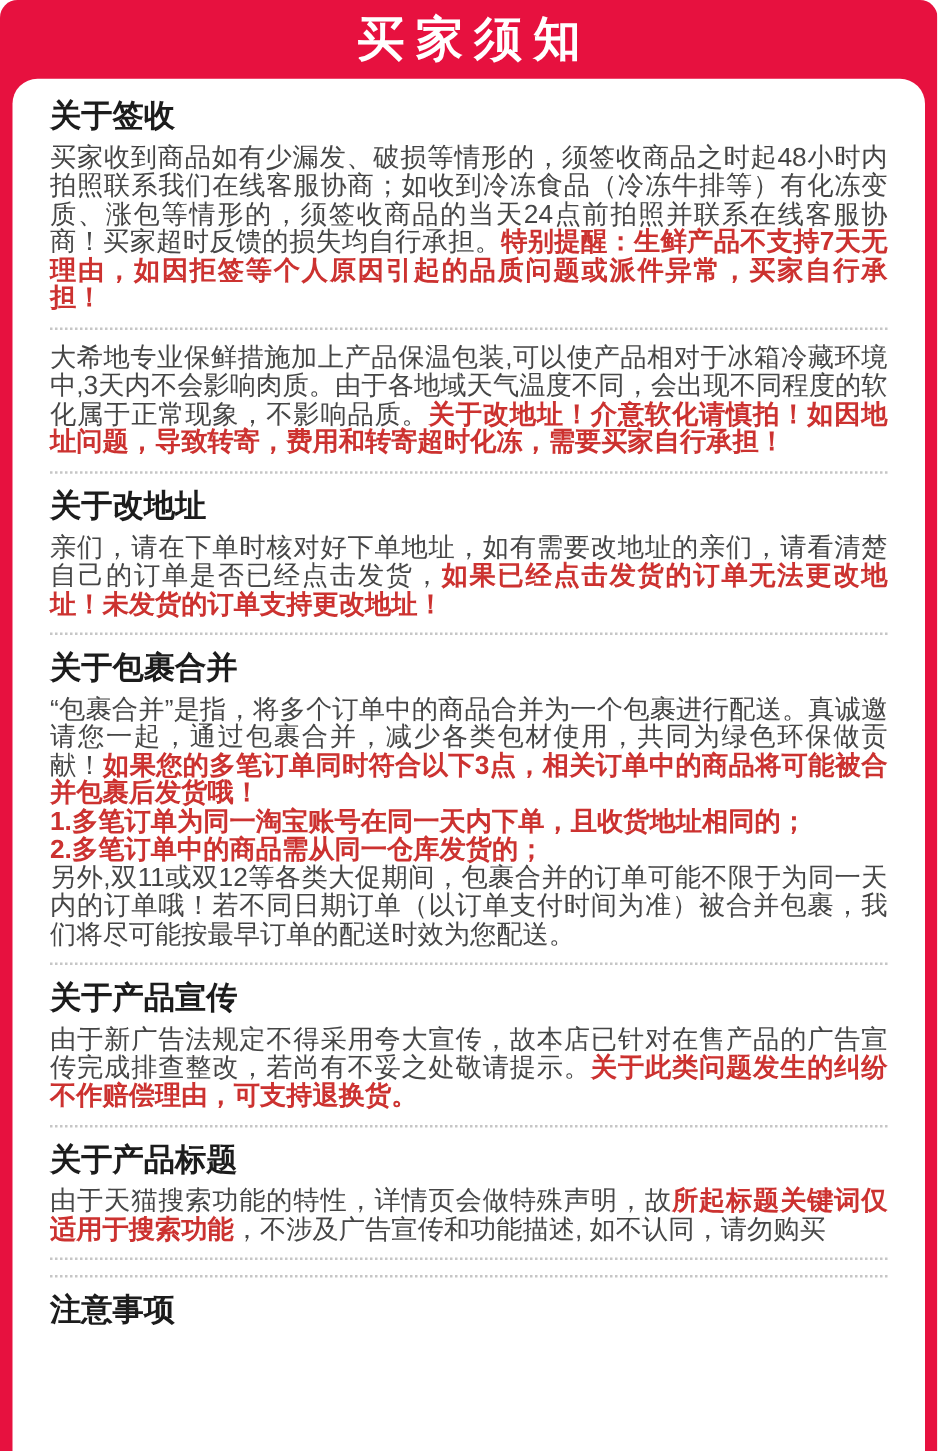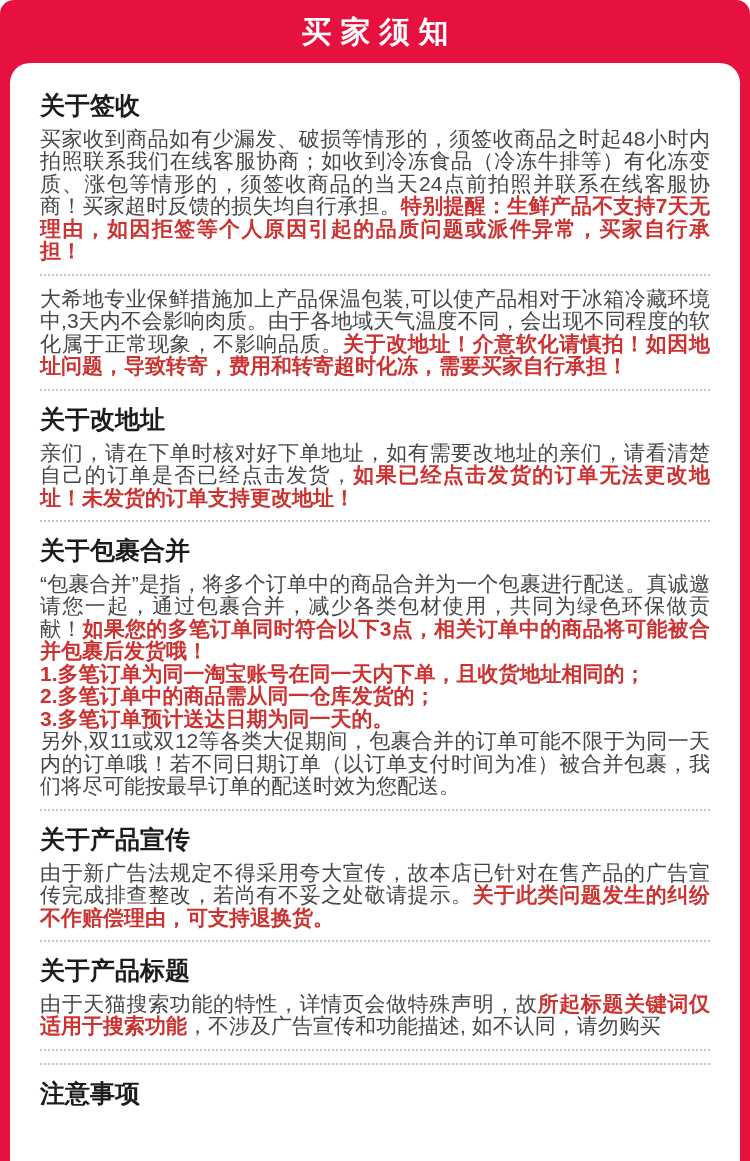--- a/index.html
+++ b/index.html
@@ -24,37 +24,37 @@
   .banner {
     position: relative;
     height: 63px;
     display: flex;
     align-items: center;
     justify-content: center;
   }
   .banner h1 {
     margin: 16px;
     color: #ffffff;
-    font-size: 30px;
+    font-size: 38px;
     line-height: 1;
     font-weight: bold;
     letter-spacing: 9px;
     text-indent: 9px;
   }
   .card {
     position: relative;
     margin: 0 10px;
     background: var(--card-bg, #ffffff);
     border-radius: 20px;
     padding: 14px 30px 60px 30px;
     min-height: 1200px;
     box-sizing: border-box;
   }
   .card h2 {
-    margin: 14px 0 8px 0;
+    margin: 2px 0 8px 0;
     font-size: 25px;
     line-height: 1.15;
     font-weight: bold;
     color: var(--heading-color, #1c1c1c);
   }
   .card p.body {
     margin: 0;
     font-size: 21px;
     line-height: 22.5px;
     color: var(--body-color, #464646);
@@ -92,21 +92,20 @@
       <section>
         <h2>关于改地址</h2>
         <p class="body"><span>亲们，请在下单时核对好下单地址，如有需要改地址的亲们，请看清楚自己的订单是否已经点击发货，</span><span class="red">如果已经点击发货的订单无法更改地址！未发货的订单支持更改地址！</span></p>
       </section>
       <div class="divider"></div>
       <section>
         <h2>关于包裹合并</h2>
         <p class="body"><span>“包裹合并”是指，将多个订单中的商品合并为一个包裹进行配送。真诚邀请您一起，通过包裹合并，减少各类包材使用，共同为绿色环保做贡献！</span><span class="red">如果您的多笔订单同时符合以下3点，相关订单中的商品将可能被合并包裹后发货哦！</span></p>
         <p class="body"><span class="red">1.多笔订单为同一淘宝账号在同一天内下单，且收货地址相同的；</span></p>
         <p class="body"><span class="red">2.多笔订单中的商品需从同一仓库发货的；</span></p>
-        <p class="body"><span class="red">3.多笔订单预计送达日期为同一天的。</span></p>
         <p class="body"><span>另外,双11或双12等各类大促期间，包裹合并的订单可能不限于为同一天内的订单哦！若不同日期订单（以订单支付时间为准）被合并包裹，我们将尽可能按最早订单的配送时效为您配送。</span></p>
       </section>
       <div class="divider"></div>
       <section>
         <h2>关于产品宣传</h2>
         <p class="body"><span>由于新广告法规定不得采用夸大宣传，故本店已针对在售产品的广告宣传完成排查整改，若尚有不妥之处敬请提示。</span><span class="red">关于此类问题发生的纠纷不作赔偿理由，可支持退换货。</span></p>
       </section>
       <div class="divider"></div>
       <section>
         <h2>关于产品标题</h2>

